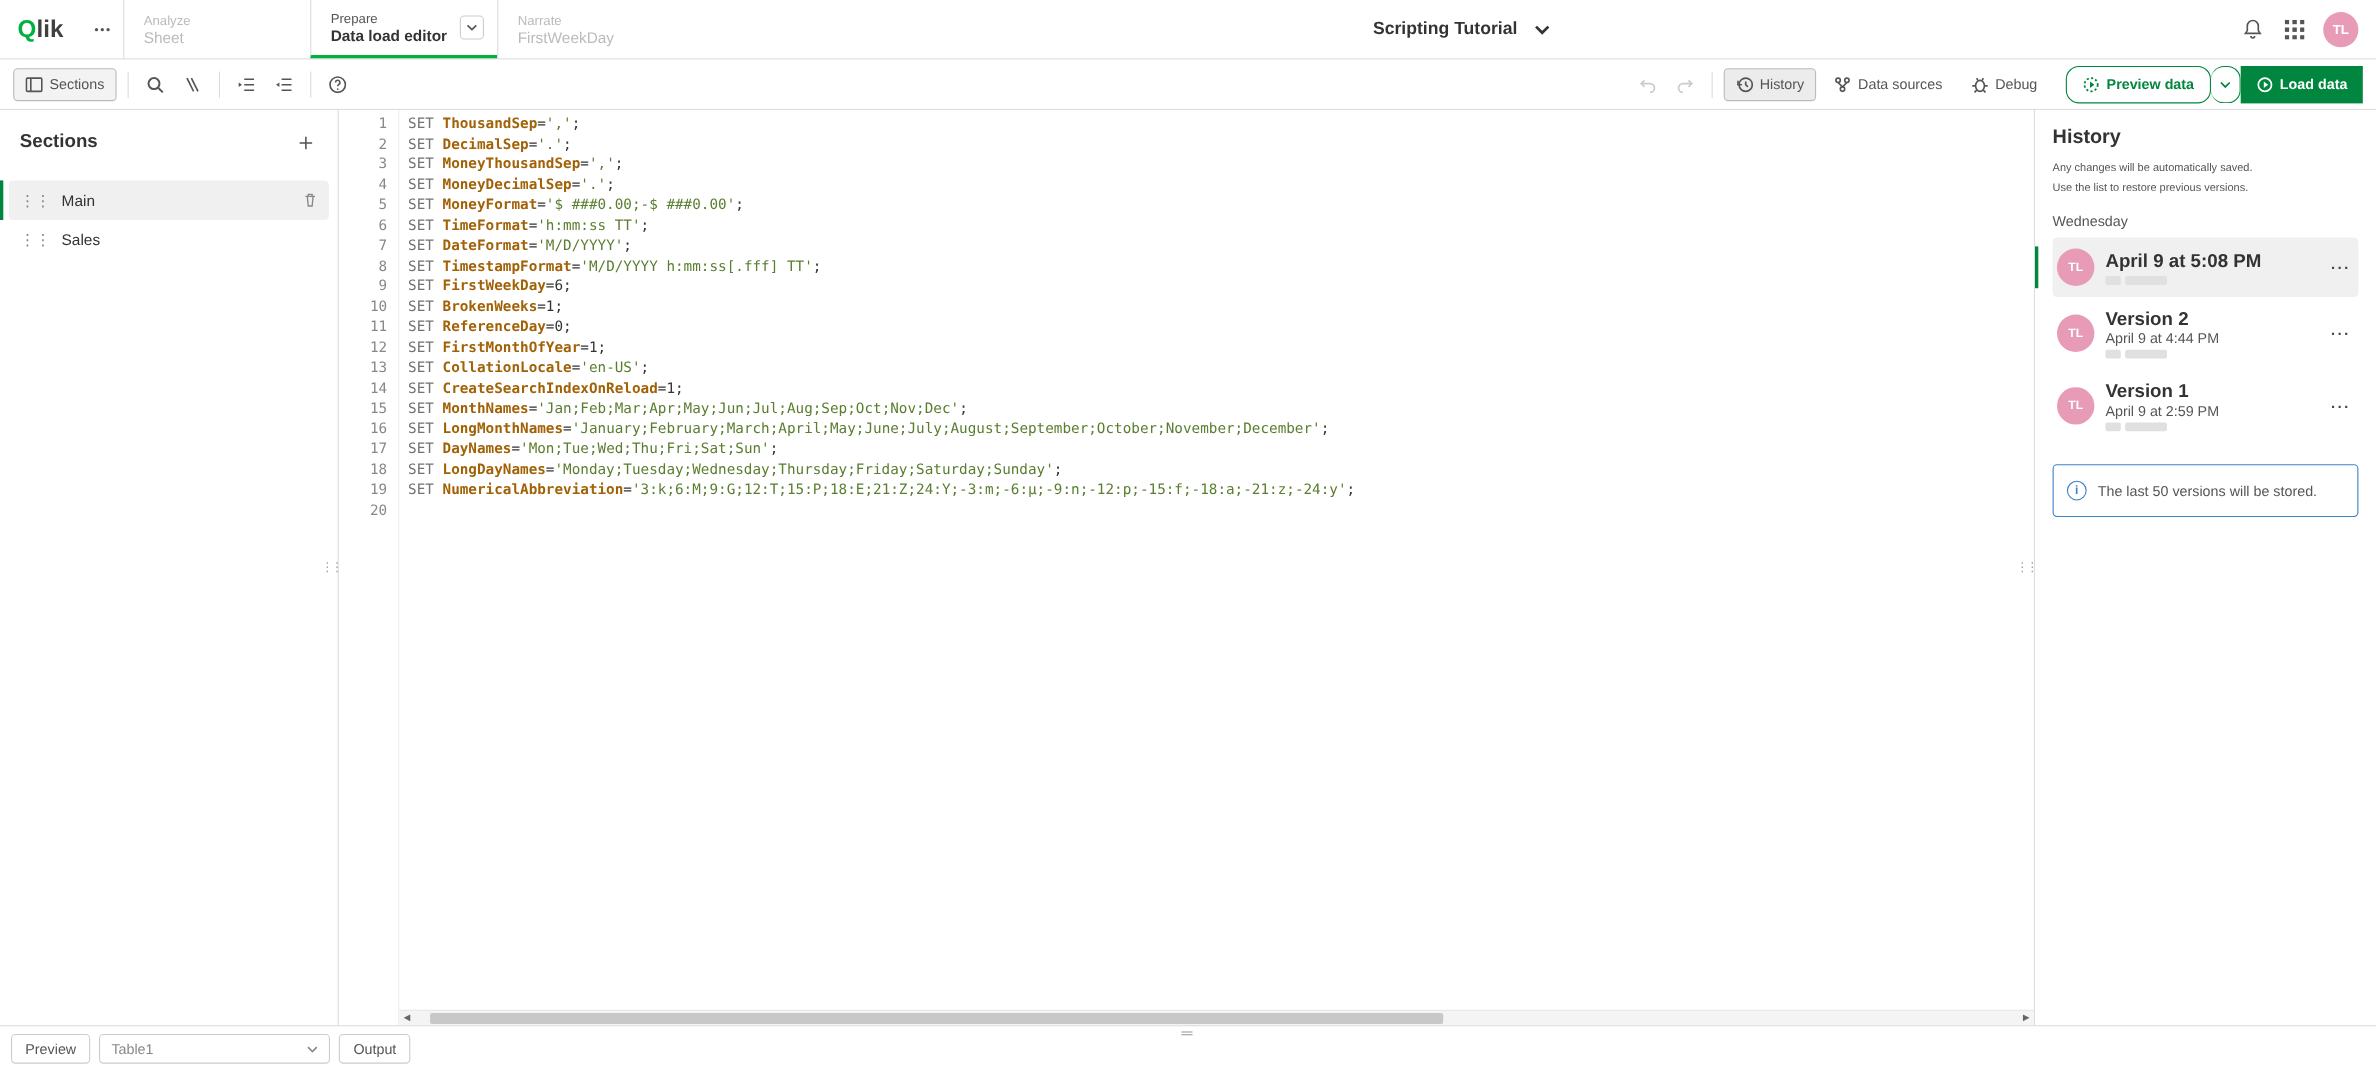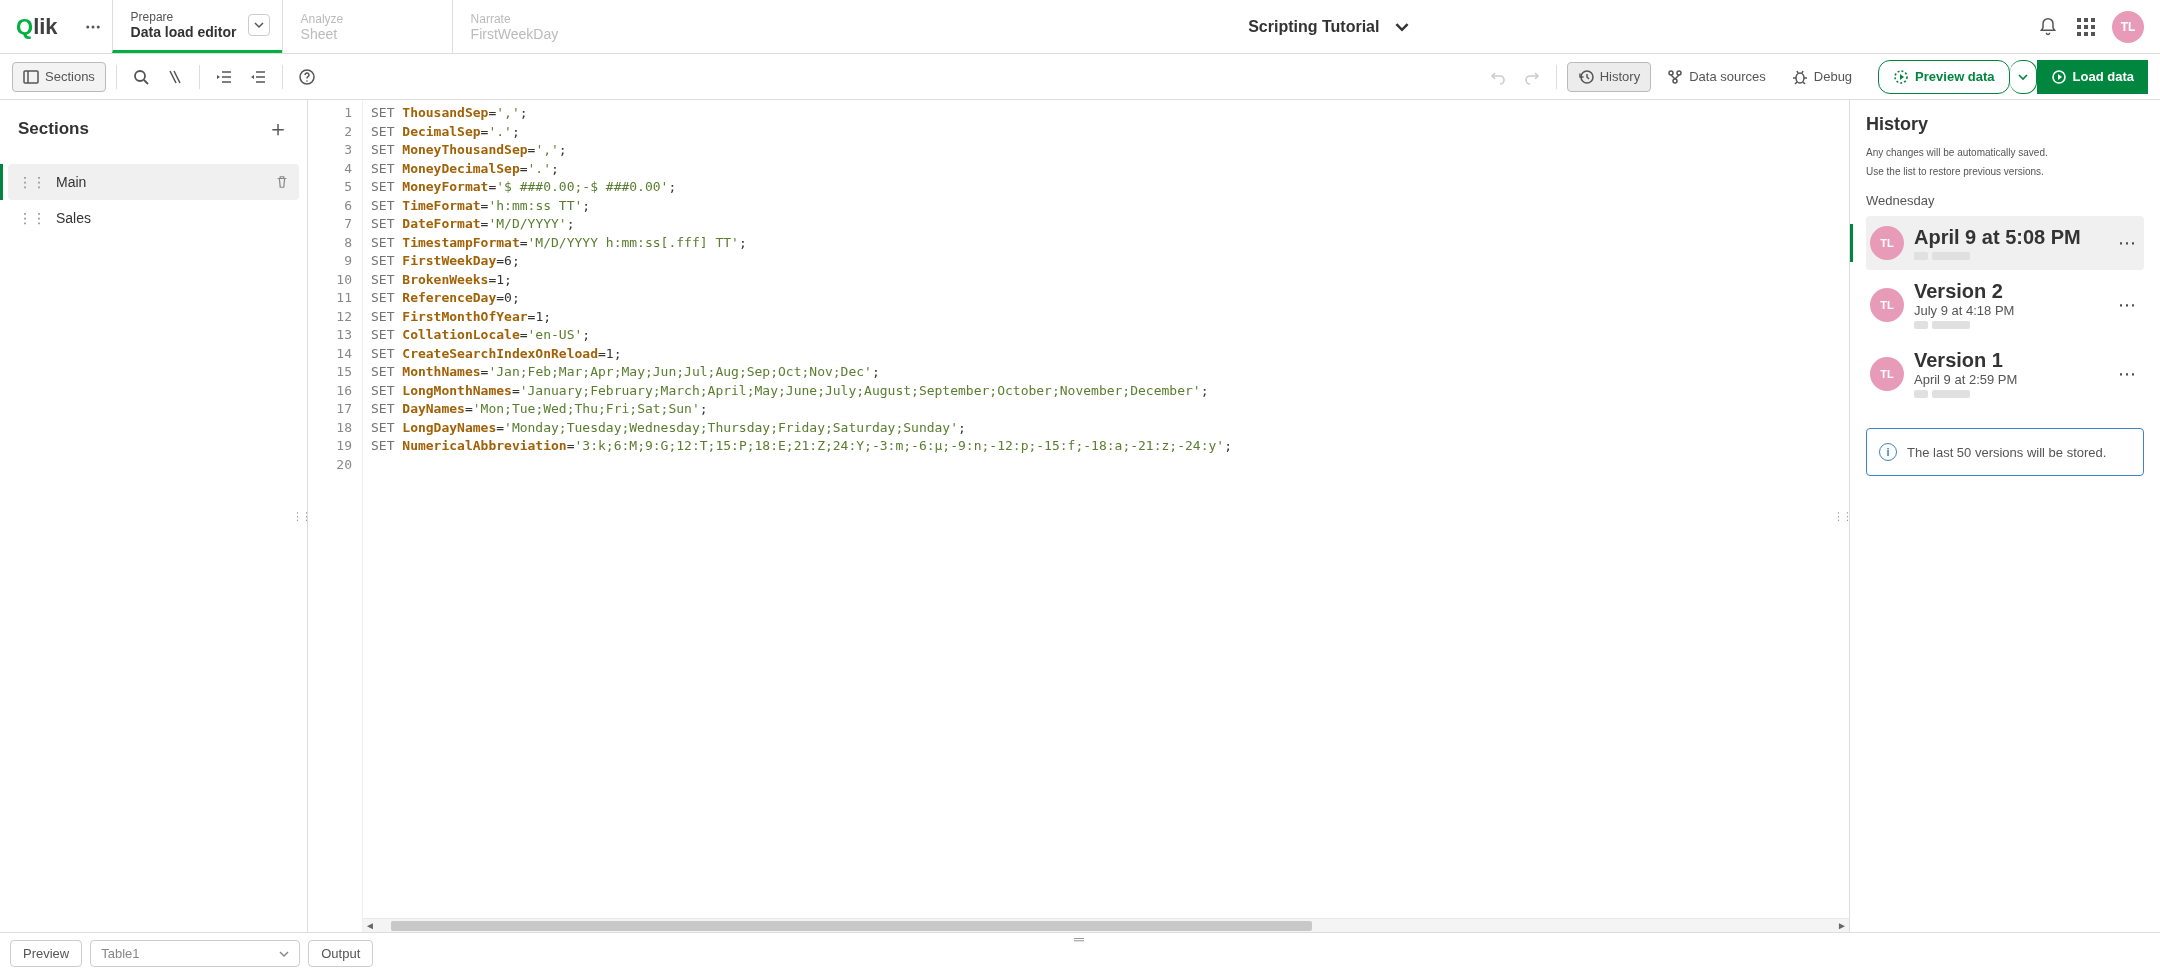--- a/index.html
+++ b/index.html
@@ -70,21 +70,21 @@
   
   .history-panel { width: 310px; padding: 14px 16px; overflow-y: auto; }
   .history-panel h2 { font-size: 18px; font-weight: 700; margin-bottom: 10px; }
   .history-panel .desc { font-size: 10px; color: #555; line-height: 1.5; margin-bottom: 4px; }
   .day-label { font-size: 13px; color: #555; margin: 14px 0 8px; }
   .version-item { display: flex; align-items: center; gap: 10px; padding: 10px 4px; border-radius: 4px; position: relative; }
   .version-item.active { background: #f0f0f0; }
   .version-item.active::before { content:""; position:absolute; left:-16px; top:8px; bottom:8px; width:3px; background:#00863e; }
   .version-item .avatar-sm { width: 34px; height: 34px; border-radius: 50%; background: #e89bb6; color: #fff; display: flex; align-items: center; justify-content: center; font-size: 11px; font-weight:600; flex-shrink:0; }
   .version-item .info { flex: 1; }
-  .version-item .title { font-size: 20px; font-weight: 600; }
+  .version-item .title { font-size: 17px; font-weight: 600; }
   .version-item .time { font-size: 13px; color: #555; }
   .version-item .meta { display:flex; gap:4px; margin-top:3px; }
   .version-item .meta span { display:inline-block; height:8px; background:#e0e0e0; border-radius:2px; }
   .version-item .more { color: #444; font-size: 18px; cursor: pointer; padding: 0 4px; }
   .info-box { border: 1px solid #3b82c6; border-radius: 4px; padding: 14px 12px; margin-top: 20px; display: flex; gap: 10px; align-items:center; font-size: 13px; color: #555; }
   .info-box .i { width: 18px; height: 18px; border: 1.5px solid #3b82c6; border-radius: 50%; color:#3b82c6; display:flex; align-items:center; justify-content:center; font-size:11px; font-weight:700; flex-shrink:0; }
   
   
   .bottombar { height: 42px; border-top: 1px solid #ddd; display: flex; align-items: center; padding: 0 10px; gap: 8px; position: relative; }
   .bottombar .btn-sm { border: 1px solid #ccc; border-radius: 4px; padding: 5px 12px; font-size: 13px; color: #555; cursor: pointer; }
@@ -98,32 +98,32 @@
 
 <div class="topbar">
   <div class="logo"><span class="q">Q</span>lik</div>
   <div class="topbar-more">
     <svg viewBox="0 0 24 24">
         <circle cx="5" cy="12" r="2" fill="#555"></circle>
         <circle cx="12" cy="12" r="2" fill="#555"></circle>
         <circle cx="19" cy="12" r="2" fill="#555"></circle>
       </svg>
   </div>
+  <div class="nav-item disabled">
+    <div class="top">Analyze</div>
+    <div class="bottom">Sheet</div>
+  </div>
   <div class="nav-item active">
     <div class="top">Prepare</div>
     <div class="bottom">Data load editor</div>
     <div class="chev">
       <svg width="10" height="10" viewBox="0 0 10 10">
           <path d="M1 3 L5 7 L9 3" stroke="#555" stroke-width="1.5" fill="none"></path>
         </svg>
     </div>
-  </div>
-  <div class="nav-item disabled">
-    <div class="top">Analyze</div>
-    <div class="bottom">Sheet</div>
   </div>
   <div class="nav-item disabled">
     <div class="top">Narrate</div>
     <div class="bottom">FirstWeekDay</div>
   </div>
   <div class="app-title">
     <span>Scripting Tutorial</span>
     <svg width="14" height="14" viewBox="0 0 10 10">
         <path d="M1 3 L5 7 L9 3" stroke="#333" stroke-width="1.8" fill="none"></path>
       </svg>
@@ -331,21 +331,21 @@
               <span style="width:14px"></span>
               <span style="width:38px"></span>
             </div>
           </div>
           <div class="more">⋯</div>
         </div>
         <div class="version-item">
           <div class="avatar-sm">TL</div>
           <div class="info">
             <div class="title">Version 2</div>
-            <div class="time">July 9 at 4:18 PM</div>
+            <div class="time">April 9 at 4:44 PM</div>
             <div class="meta">
               <span style="width:14px"></span>
               <span style="width:38px"></span>
             </div>
           </div>
           <div class="more">⋯</div>
         </div>
         <div class="version-item">
           <div class="avatar-sm">TL</div>
           <div class="info">

